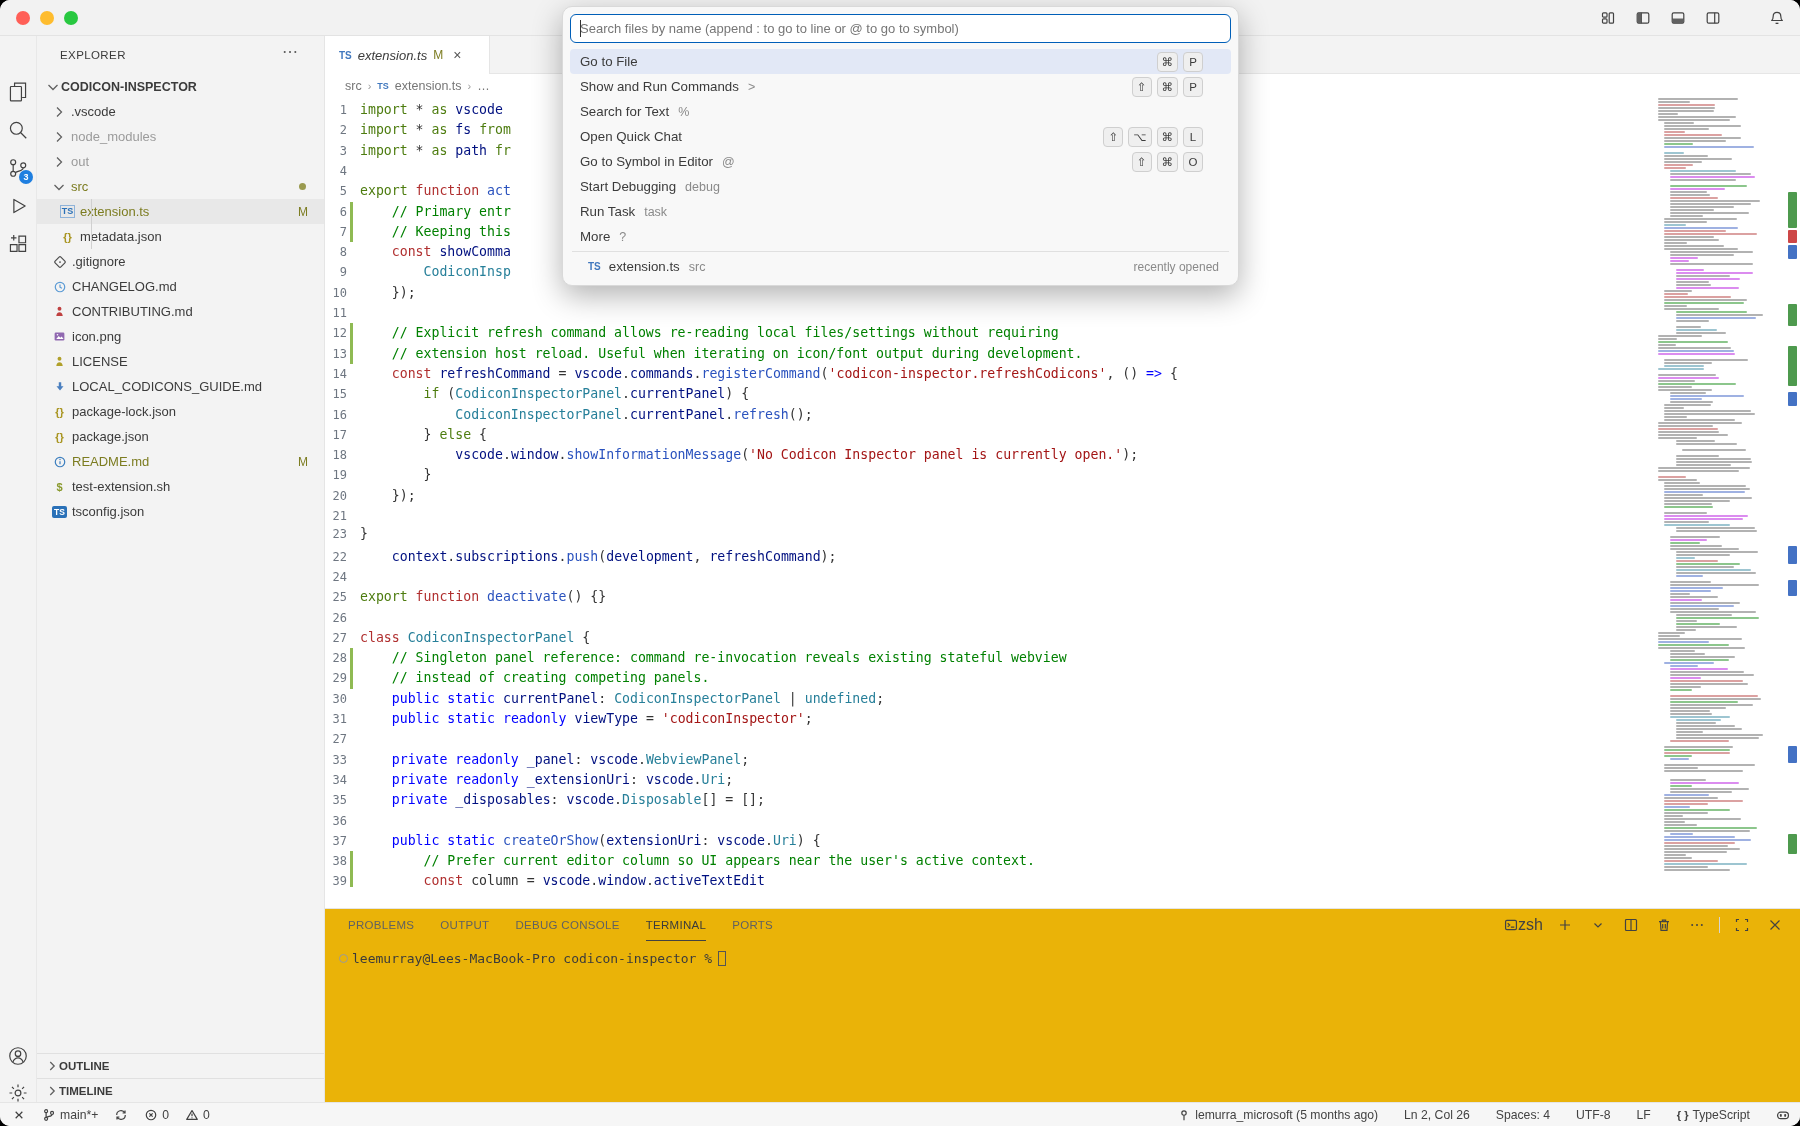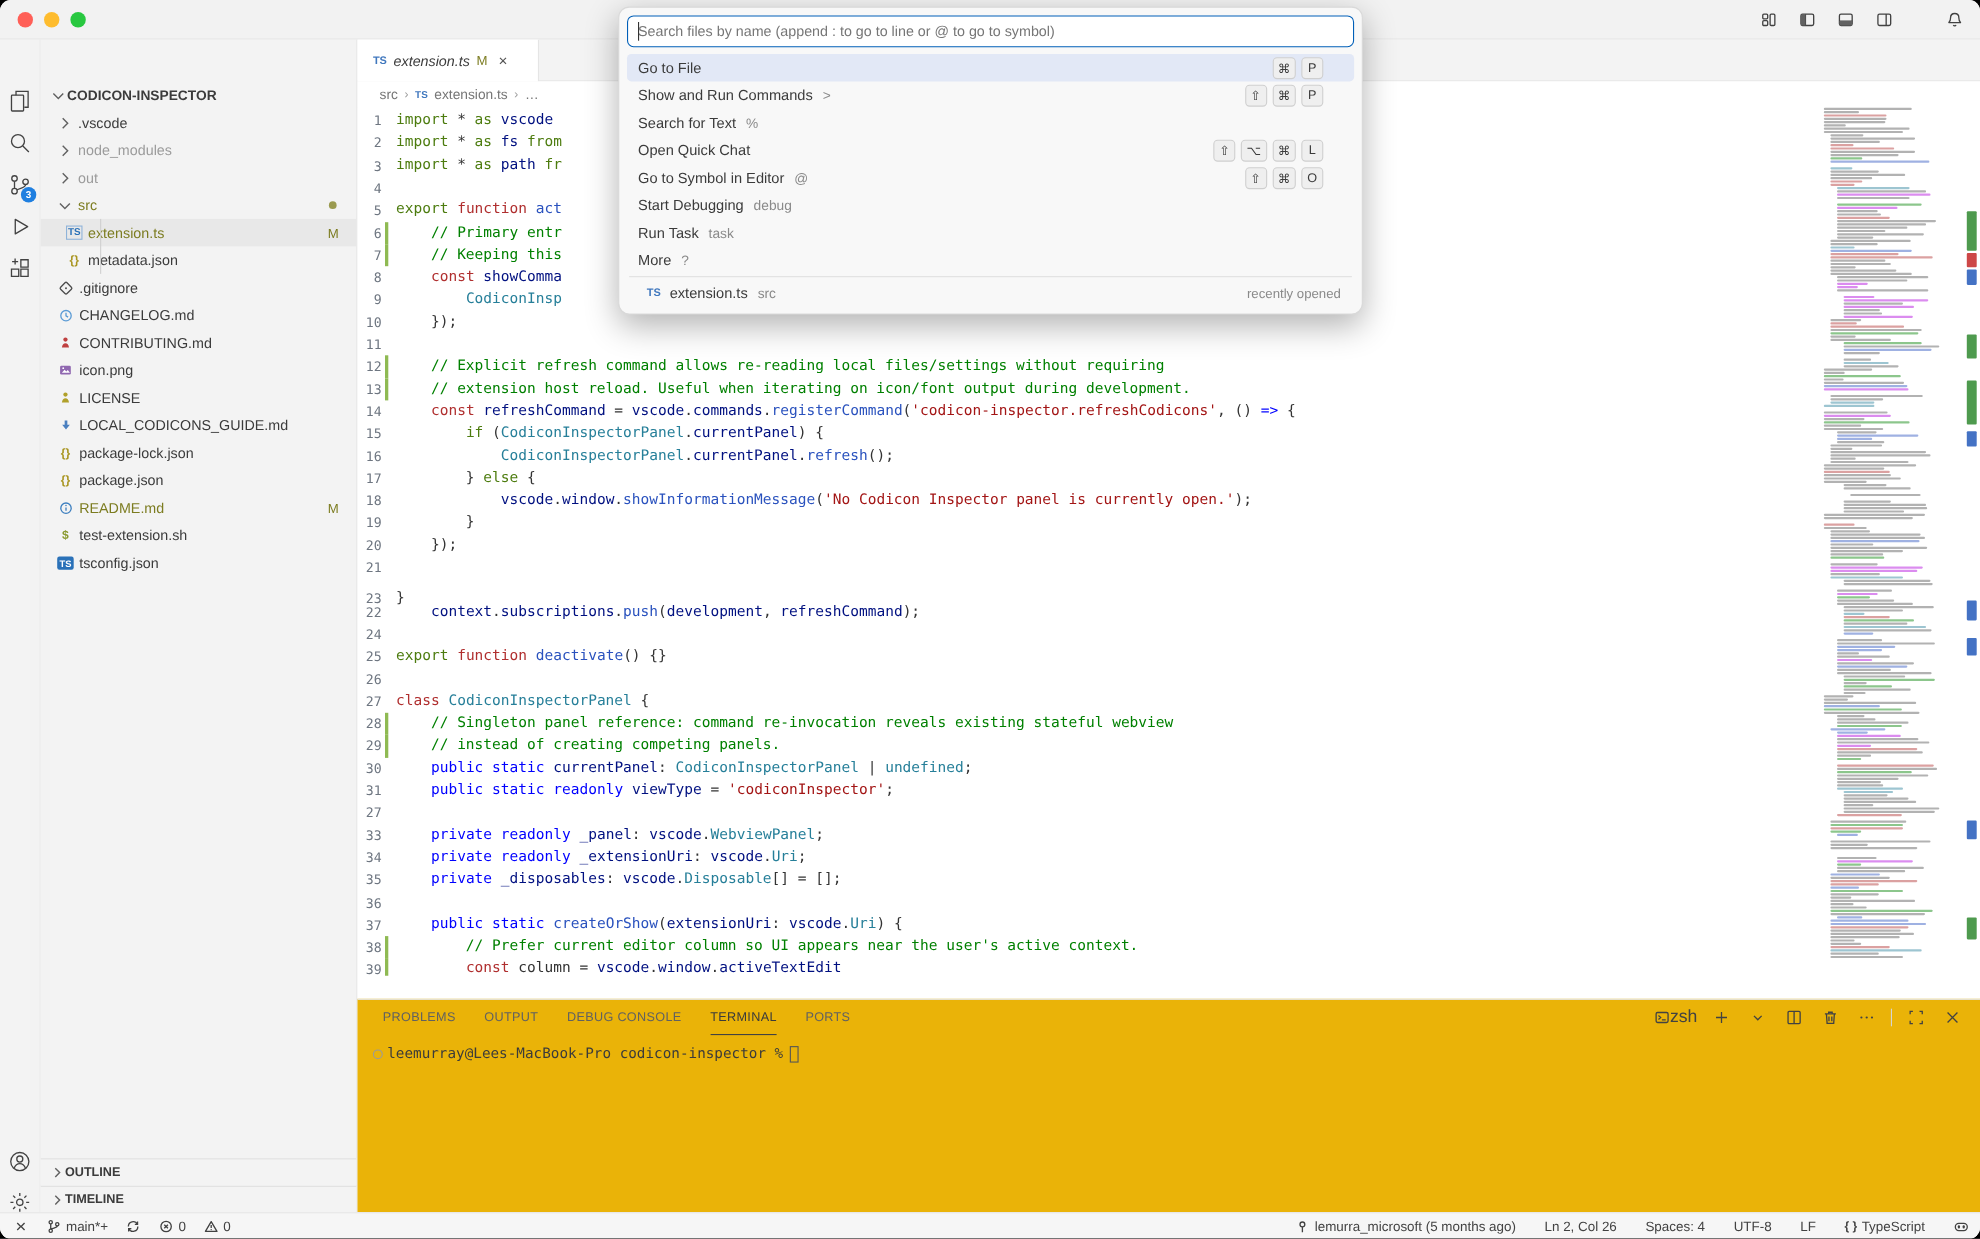--- a/index.html
+++ b/index.html
@@ -201,20 +201,24 @@
       </div>
       <div class="ab-item" style="top: 1039px;">
         <svg viewBox="0 0 16 16" fill="none" stroke="#424242" stroke-width="1.2">
           <circle cx="8" cy="8" r="2.1"></circle>
           <path d="M8 1.8v2M8 12.2v2M1.8 8h2M12.2 8h2M3.6 3.6l1.4 1.4M11 11l1.4 1.4M12.4 3.6L11 5M5 11l-1.4 1.4"></path>
         </svg>
       </div>
     </div>
 
   <div class="sidebar">
+    <div class="sb-header">
+      <span class="sb-title">EXPLORER</span>
+      <span class="sb-more">⋯</span>
+    </div>
     <div class="tree" id="tree">
         <div class="trow rootrow" style="top: 0px;">
           <span class="chev" style="margin-left:8px;">
             <svg viewBox="0 0 16 16" fill="none" stroke="#424242" stroke-width="1.2">
               <path d="M3.5 6L8 10.5 12.5 6" stroke="#616161" stroke-width="1.3"></path>
             </svg>
           </span>
           <span>CODICON-INSPECTOR</span>
         </div>
         <div class="trow" style="top: 25px;">
@@ -495,21 +499,21 @@
           <pre class="ltext"><span class="pl">    });</span></pre>
         </div>
         <div class="codeline" style="top: 408px;">
           <span class="lnum">21</span>
           <pre class="ltext"></pre>
         </div>
         <div class="codeline" style="top: 449px;">
           <span class="lnum">22</span>
           <pre class="ltext"><span class="pl">    </span><span class="va">context</span><span class="pl">.</span><span class="va">subscriptions</span><span class="pl">.</span><span class="fn">push</span><span class="pl">(</span><span class="va">development</span><span class="pl">, </span><span class="va">refreshCommand</span><span class="pl">);</span></pre>
         </div>
-        <div class="codeline" style="top: 436px;">
+        <div class="codeline" style="top: 426px;">
           <span class="lnum">23</span>
           <pre class="ltext"><span class="pl">}</span></pre>
         </div>
         <div class="codeline" style="top: 468.9px;">
           <span class="lnum">24</span>
           <pre class="ltext"></pre>
         </div>
         <div class="codeline" style="top: 489.2px;">
           <span class="lnum">25</span>
           <pre class="ltext"><span class="kp">export</span><span class="pl"> </span><span class="kr">function</span><span class="pl"> </span><span class="fn">deactivate</span><span class="pl">() {}</span></pre>

